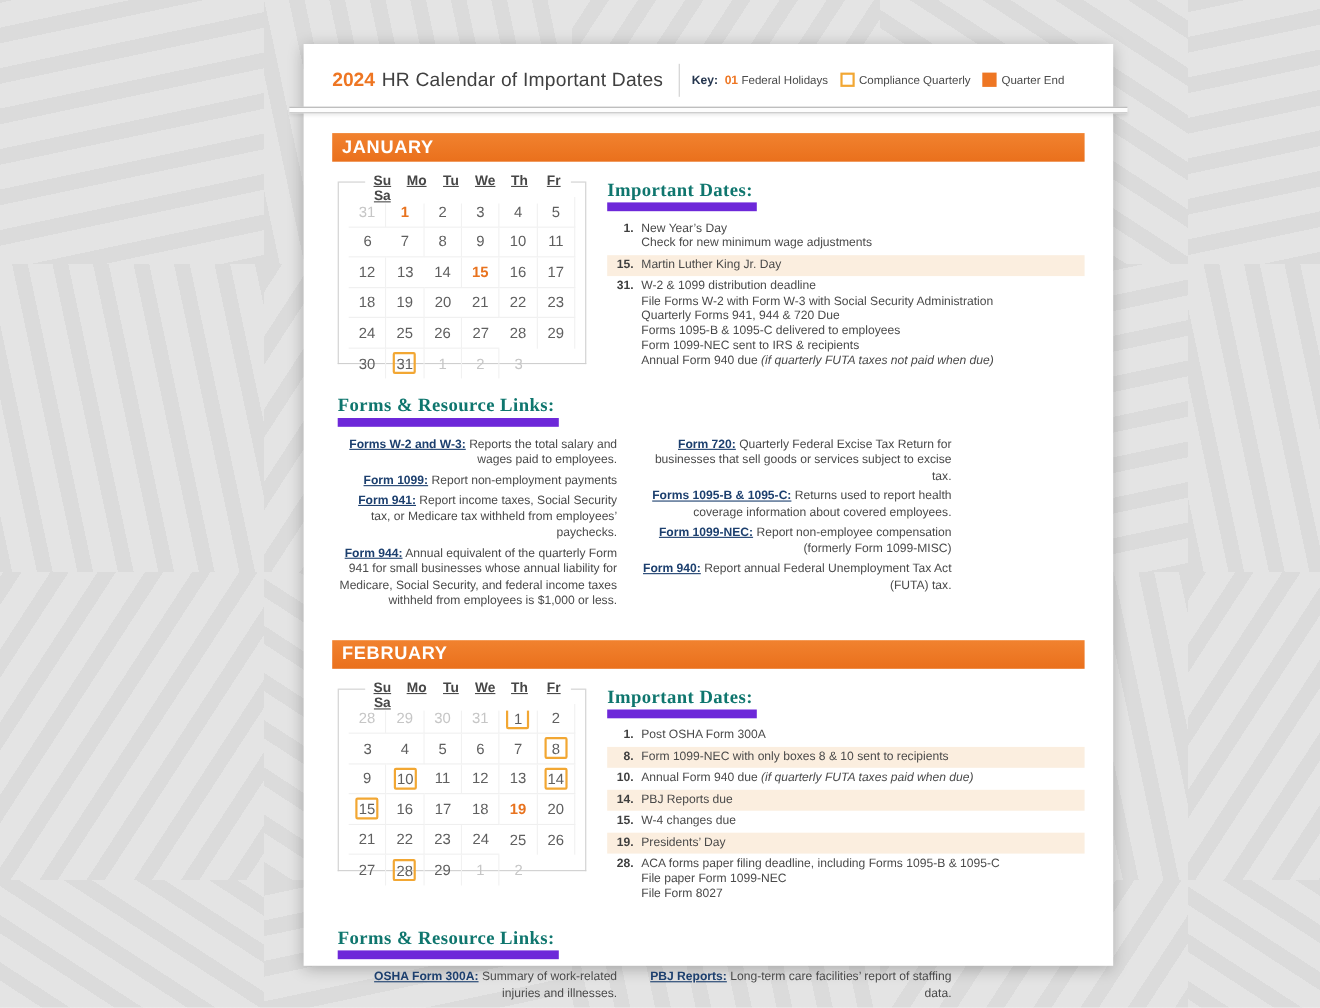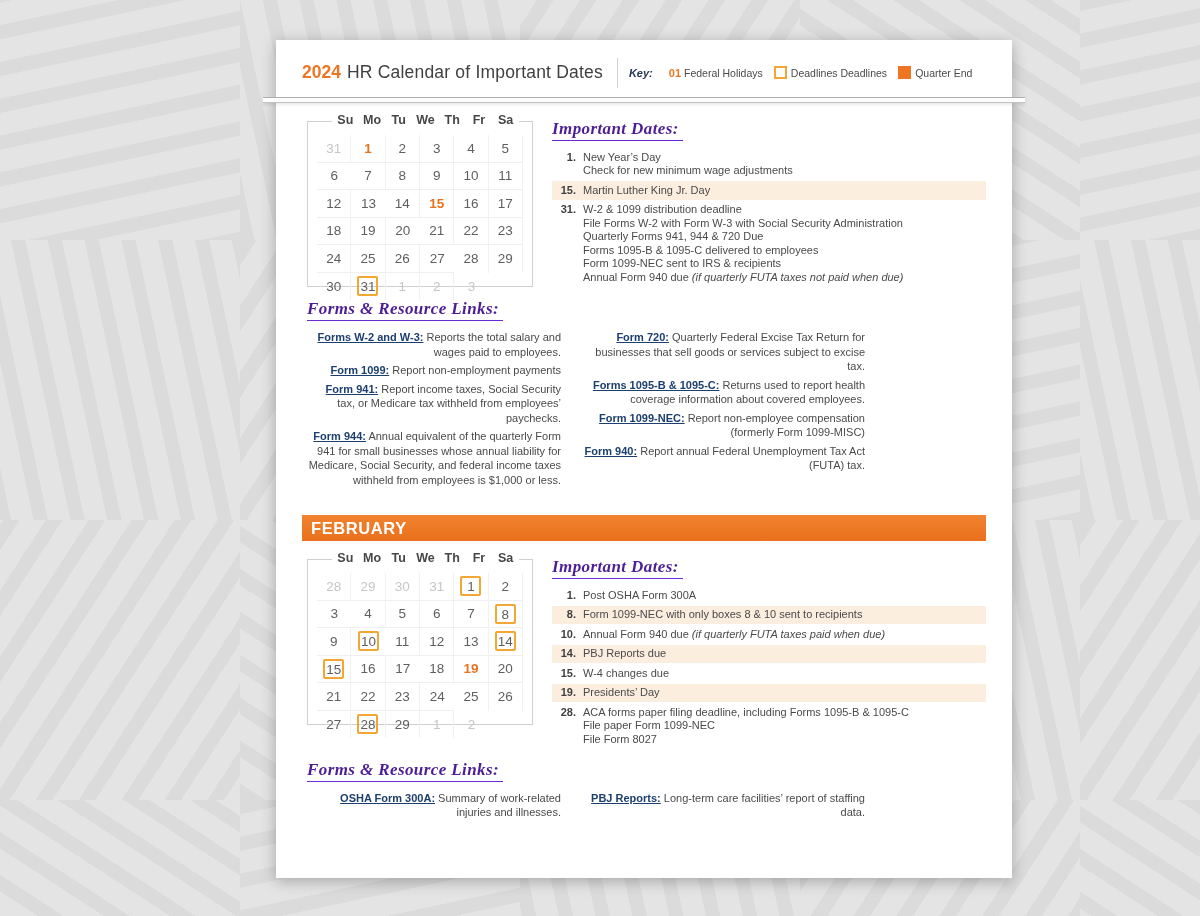--- a/index.html
+++ b/index.html
@@ -28,21 +28,21 @@
     box-shadow:0 3px 14px rgba(0,0,0,.28);
     padding:0 26px;
   }
 
   
   .page-header { height:57px; display:flex; align-items:center; padding-top:8px; }
   .year { color:#ee7623; font-weight:bold; font-size:17.5px; margin-right:6px; }
   .doc-title { color:#404040; font-size:17.5px; letter-spacing:0.2px; }
   .hdr-divider { width:1px; height:30px; background:#cfcfcf; margin:0 11px 0 14px; }
   .key { display:flex; align-items:center; font-size:10.5px; color:#4a4a4a; white-space:nowrap; }
-  .key-label { font-weight:bold; color:#25364f; margin-right:16px; font-size:11px;font-style:italic; }
+  .key-label { font-weight:bold; color:#25364f; margin-right:6px; font-size:11px; }
   .legend-item { display:flex; align-items:center; margin-right:11px; }
   .legend-num { color:#ee7623; font-weight:bold; margin-right:3px; font-size:11px;text-align:right; }
   .legend-box-outline { width:13px; height:13px; border:2px solid #f2a733; background:#fff; margin-right:4px; }
   .legend-box-filled { width:13px; height:13px; background:#ee7623; margin-right:4px; }
 
   
   .ruled { margin:0 -39px; height:6px; border-top:1px solid #aeaeae; border-bottom:1px solid #c2c2c2;
            background:#fdfdfd; box-shadow:0 2px 3px rgba(0,0,0,.08); }
 
   
@@ -51,50 +51,50 @@
             display:flex; align-items:center; padding-left:9px; }
 
   
   .month-row { display:flex; margin-top:8px; min-height:178px; }
 
   
   .calendar { position:relative; width:226px; margin-left:5px; margin-top:10px;
               border:1px solid #cfcfcf; border-top:none; height:166px; flex:none; }
   .cal-top-line { position:absolute; top:0; left:0; right:0; height:1px; background:#cfcfcf; }
   .cal-days { position:absolute; top:-8px; left:24px; right:13px; background:#fff;
-              display:grid; grid-template-columns:repeat(7,1fr); }
+              display:grid; grid-template-columns:repeat(6,1fr);text-decoration:underline; }
   .cal-days span { text-align:center; font-weight:bold; font-size:12.5px; color:#474747; }
   .cal-grid { display:grid; grid-template-columns:repeat(6,1fr); margin:14px 9px 6px; }
   .cal-cell { height:27.5px; display:flex; align-items:center; justify-content:center;
               border-bottom:1px solid #efefef; border-right:1px solid #f1f1f1;
               font-size:13.5px; color:#5f5f5f; }
   .cal-cell:nth-child(7n){ border-right:none; }
   .cal-cell:nth-last-child(-n+7){ border-bottom:none; }
   .cal-cell.muted { color:#c6c6c6; }
   .cal-cell.holiday { color:#e8731f; font-weight:bold; }
   .day-box { display:inline-block; min-width:21px; height:20px; line-height:18px; text-align:center;
              border:2px solid #f2a733; border-radius:2px; }
 
   
   .dates { flex:1; padding-left:19px; padding-top:8px; }
   .script-heading {
     display:inline-block;
-    font-family:cursive, serif; font-style:italic; font-weight:600;
-    color:#4c1d95; font-size:17px; letter-spacing:0.4px;
-    border-bottom:1px solid #6d28d9; padding:0 4px 1px 0; margin-bottom:7px;
+    font-family:cursive, serif; font-weight:600;
+    color:#0f766e; font-size:17px; letter-spacing:0.4px;
+    border-bottom:8px solid #6d28d9; padding:0 4px 1px 0; margin-bottom:7px;
   }
   .dates-list { font-size:11px; line-height:13.5px; }
   .date-item { display:flex; padding:2.5px 5px 2.5px 0; margin-bottom:1px; }
   .date-item.highlight { background:#fbeedf; }
   .date-num { width:24px; flex:none; text-align:right; font-weight:bold; color:#3f3f3f; margin-right:7px; }
   .date-text { color:#4a4a4a; }
   .date-text em { font-style:italic; }
 
   
-  .forms { margin-top:10px; }
+  .forms { margin-top:20px; }
   .forms-row { display:flex; margin-top:2px; }
   .forms-col { font-size:11px; line-height:14.5px; color:#4a4a4a; }
   .forms-col.left { width:254px; margin-left:5px; flex:none; }
   .forms-col.right { width:282px; margin-left:22px; flex:none; }
   .form-item { margin-bottom:4px;text-align:right; }
   .form-link { color:#1c3f6e; font-weight:bold; text-decoration:underline; cursor:pointer; }
   .month-section.feb { margin-top:24px; }
 </style>
 </head>
 <body>
@@ -130,33 +130,36 @@
     <div class="hdr-divider"></div>
     <div class="key">
       <span class="key-label">Key:</span>
       <span id="legend-items" style="display:flex;align-items:center;">
           <span class="legend-item">
             <span class="legend-num">01</span>
             <span>Federal Holidays</span>
           </span>
           <span class="legend-item">
             <span class="legend-box-outline"></span>
-            <span>Deadlines Deadlines</span>
+            <span>Compliance Quarterly</span>
           </span>
           <span class="legend-item">
             <span class="legend-box-filled"></span>
             <span>Quarter End</span>
           </span>
         </span>
     </div>
   </header>
 
   <div class="ruled"></div>
 
   <section class="month-section">
+    <div class="banner">
+      <span>JANUARY</span>
+    </div>
     <div class="month-row">
       <div class="calendar">
         <div class="cal-top-line"></div>
         <div class="cal-days">
             <span>Su</span>
             <span>Mo</span>
             <span>Tu</span>
             <span>We</span>
             <span>Th</span>
             <span>Fr</span>

